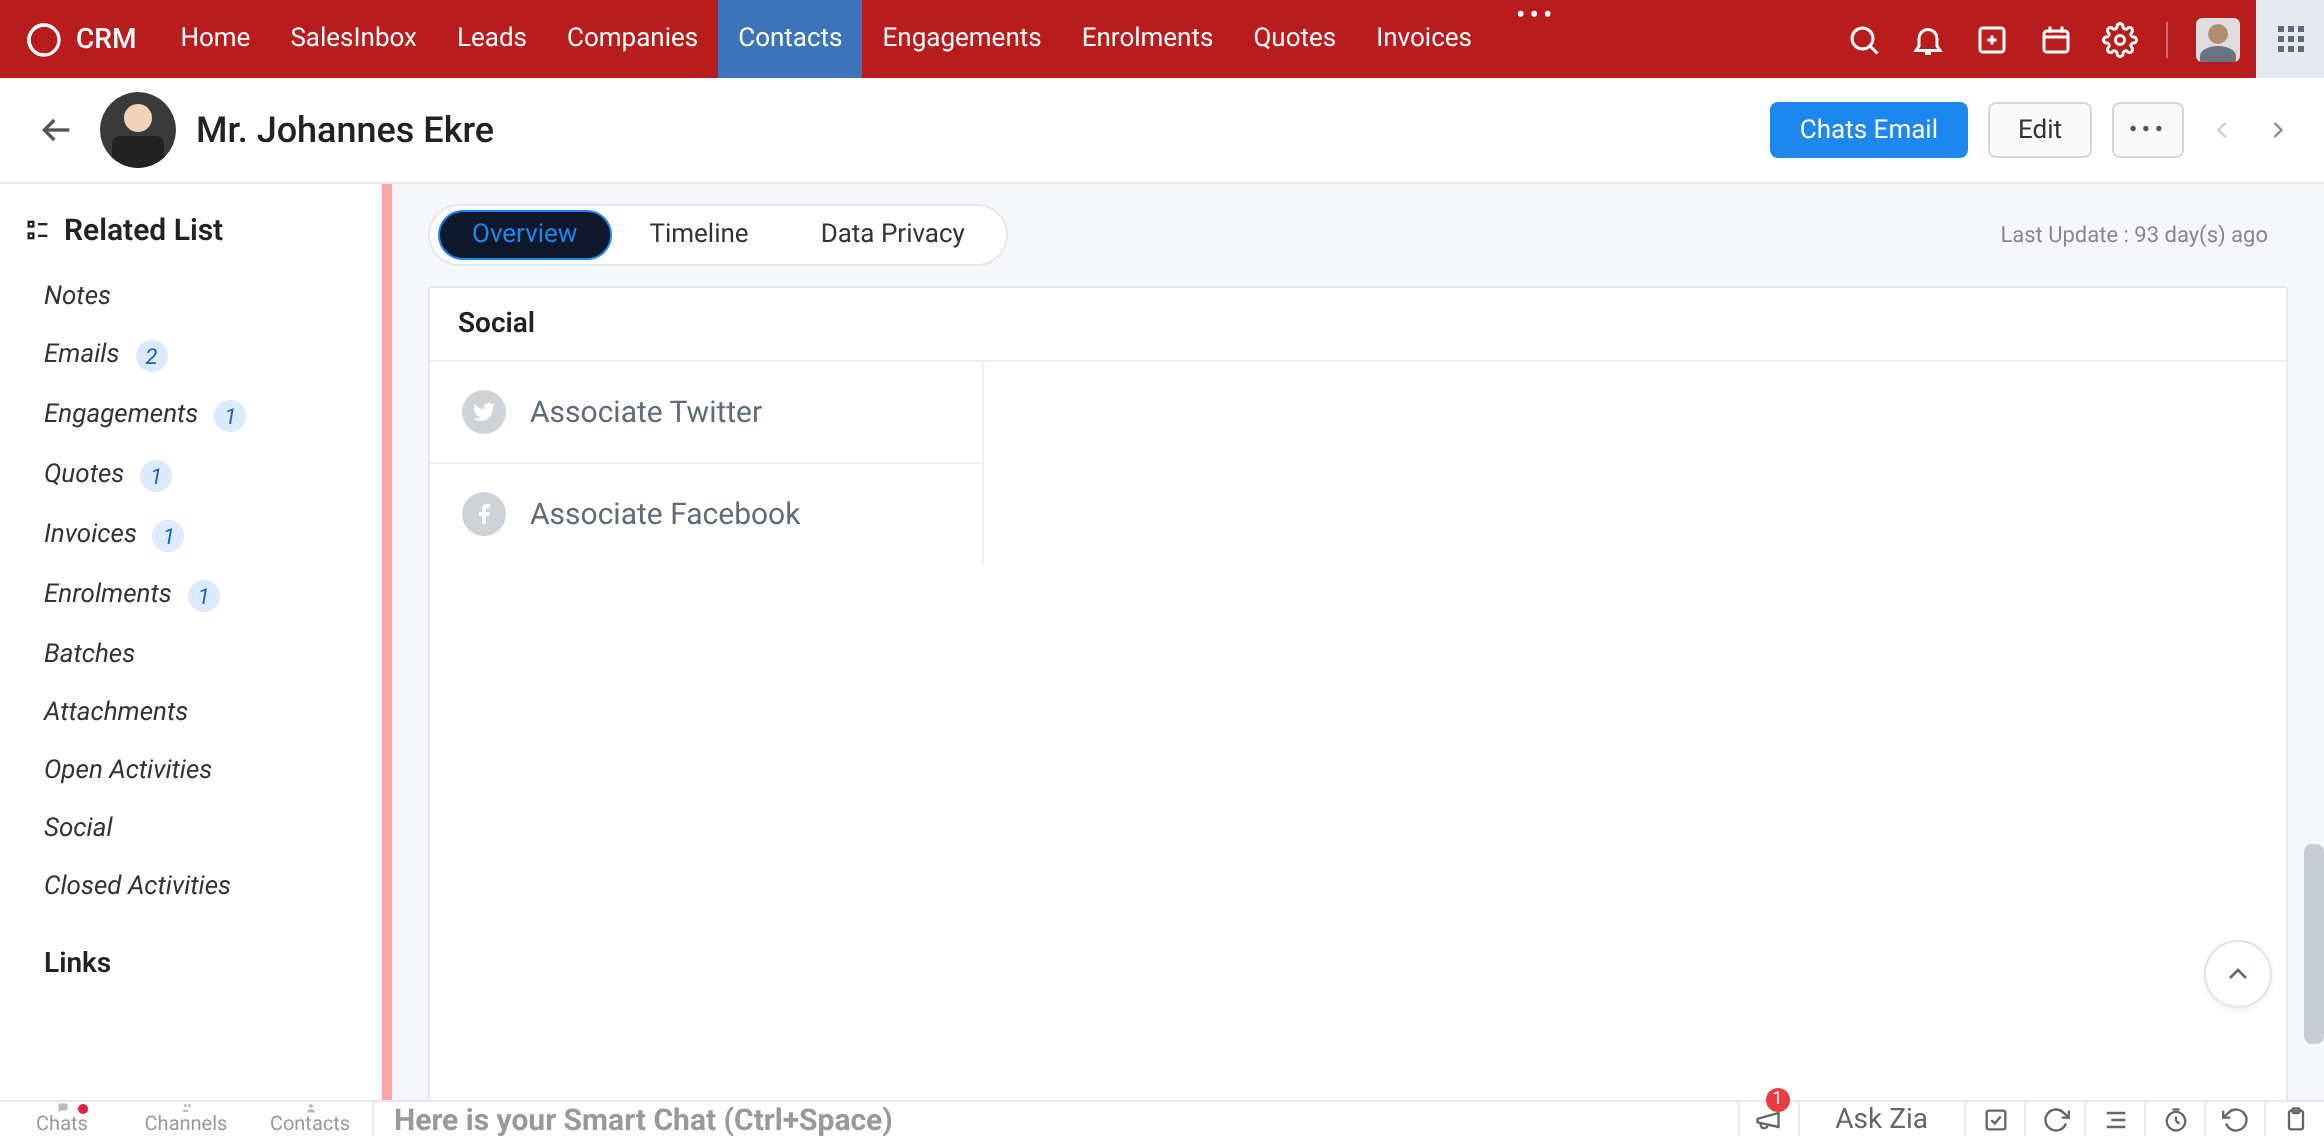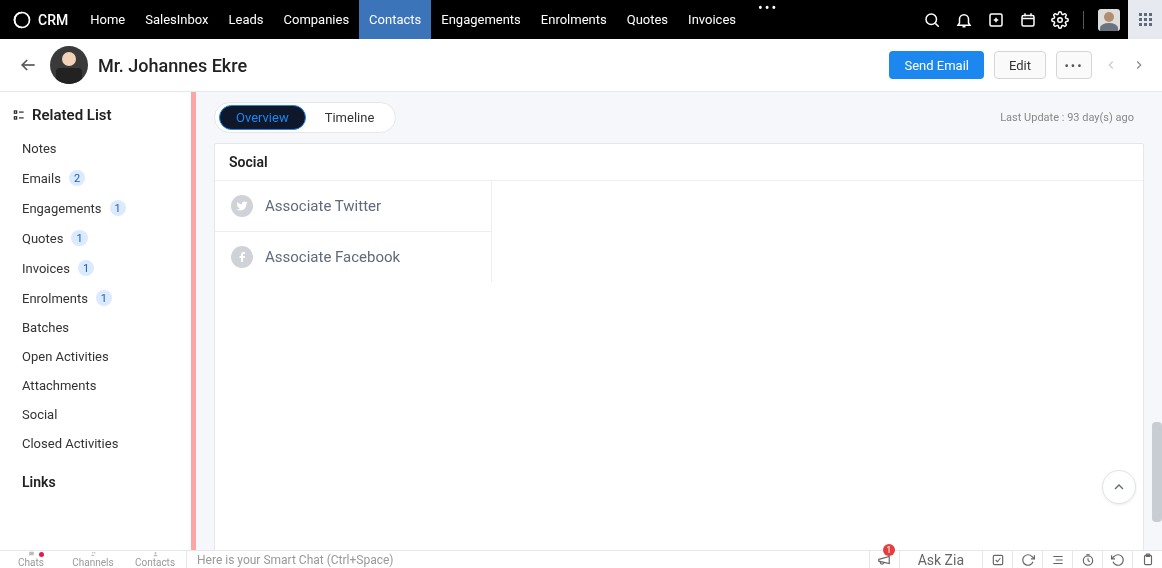--- a/index.html
+++ b/index.html
@@ -1,19 +1,19 @@
 <!DOCTYPE html>
 <html><head>
   <meta charset="utf-8">
   <style>
     * { margin: 0; padding: 0; box-sizing: border-box; font-family: -apple-system, BlinkMacSystemFont, "Segoe UI", Roboto, sans-serif; }
     body { width: 1162px; height: 568px; overflow: hidden; background: #fff; position: relative; }
     
     
-    .topnav { height: 39px; background: #000000; display: flex; align-items: center; color: #fff; font-size: 14px; }
+    .topnav { height: 39px; background: #b91c1c; display: flex; align-items: center; color: #fff; font-size: 14px; }
     .topnav .logo-group { display: flex; align-items: center; padding: 0 12px; gap: 6px; font-weight: 500; }
     .topnav .logo-swirl { width: 20px; height: 20px; }
     .topnav .nav-items { display: flex; height: 100%; }
     .topnav .nav-item { display: flex; align-items: center; padding: 0 10px; height: 100%; cursor: pointer; font-size: 13px; }
     .topnav .nav-item.active { background: #3b74b8; }
     .topnav .nav-more { padding: 0 12px; cursor: pointer; letter-spacing: 2px; }
     .topnav .spacer { flex: 1; }
     .topnav .right-icons { display: flex; align-items: center; gap: 14px; padding-right: 8px; }
     .topnav .ic { width: 18px; height: 18px; cursor: pointer; display: inline-flex; align-items: center; justify-content: center; }
     .topnav .vsep { width: 1px; height: 18px; background: rgba(255,255,255,0.35); }
@@ -36,21 +36,21 @@
     .btn-primary { background: #1b87ef; color: #fff; }
     .btn-secondary { background: #fafafa; border-color: #d6d6d6; color: #333; }
     .btn-icon { width: 36px; justify-content: center; letter-spacing: 2px; color: #555; }
     .nav-arrow { width: 18px; height: 18px; display: flex; align-items: center; justify-content: center; color: #888; cursor: pointer; }
     .nav-arrow.dis { color: #ccc; cursor: default; }
     
     
     .layout { display: flex; height: calc(100% - 39px - 53px - 18px); }
     .sidebar { width: 196px; border-right: 5px solid #fca5a5; background: #fff; padding: 14px 0 0 0; }
     .sb-head { display: flex; align-items: center; gap: 6px; padding: 0 14px 10px 12px; font-weight: 600; font-size: 15px; color: #222; }
-    .sb-item { padding: 7px 14px 7px 22px; font-size: 13px; color: #333; cursor: pointer; display: flex; align-items: center; gap: 8px; }
+    .sb-item { padding: 7px 14px 7px 22px; font-size: 13px; color: #333; cursor: pointer; display: flex; align-items: flex-start; gap: 8px; font-style: italic; }
     .sb-badge { background: #dbeafe; color: #1860c3; border-radius: 10px; font-size: 11px; min-width: 16px; height: 16px; display: inline-flex; align-items: center; justify-content: center; padding: 0 5px; }
     .sb-section { padding: 16px 14px 6px 22px; font-weight: 600; font-size: 14px; color: #222; }
     
     .main { flex: 1; background: #f5f7fa; position: relative; display:flex; flex-direction:column; }
     .tabs-row { display: flex; align-items: center; padding: 10px 18px; gap: 6px; }
     .tab { padding: 4px 16px; font-size: 13px; color: #333; border-radius: 14px; cursor: pointer; border: 1px solid transparent; background: transparent; }
     .tab.active { color: #1b87ef; border-color: #1b87ef; background: #0f172a; }
     .tabs-wrap { background: #fff; border-radius: 16px; padding: 2px 4px; display: inline-flex; gap: 2px; border: 1px solid #e5e7eb; }
     .last-update { margin-left: auto; font-size: 11px; color: #888; padding-right: 10px; }
     
@@ -67,21 +67,21 @@
     .empty-txt { font-size: 13px; color: #5f6b7a; text-align: center; max-width: 300px; line-height: 1.4; }
     
     .scrolltop { position: absolute; right: 26px; bottom: 46px; width: 34px; height: 34px; border-radius: 50%; background: #fff; border: 1px solid #e0e3e8; display: flex; align-items: center; justify-content: center; cursor: pointer; box-shadow: 0 1px 3px rgba(0,0,0,0.08); color:#5f6b7a; }
     .right-scrollbar { position: absolute; right: 0; top: 40px; width: 10px; height: 100px; background: #c8cdd4; border-radius: 4px; }
     
     
     .bottombar { position: absolute; bottom: 0; left: 0; right: 0; height: 18px; border-top: 1px solid #e5e7eb; display: flex; align-items: center; font-size: 10px; color: #999; background:#fff; }
     .bb-left { display: flex; align-items: center; gap: 0; border-right: 1px solid #e5e7eb; height: 100%; }
     .bb-tab { width: 62px; height: 100%; display: flex; flex-direction: column; align-items: center; justify-content: flex-end; position: relative; cursor:pointer; gap:0; }
     .bb-tab .dot { position: absolute; top: 1px; right: 18px; width: 5px; height: 5px; background: #e11d48; border-radius: 50%; }
-    .bb-chat { padding: 0 10px; font-size: 12px; }
+    .bb-chat { padding: 0 10px; font-size: 15px; font-weight: bold; }
     .bb-right { margin-left: auto; display: flex; align-items: center; height: 100%; }
     .bb-ic { width: 30px; height: 100%; display:flex; align-items:center; justify-content:center; border-left: 1px solid #e5e7eb; cursor:pointer; color:#666; position:relative; }
     .ask-zia { padding: 0 18px; font-size: 14px; text-align: center; }
     .red-badge { position: absolute; top: -7px; right: 4px; background: #e53e3e; color: #fff; font-size: 9px; width: 12px; height: 12px; border-radius: 50%; display: flex; align-items: center; justify-content: center; }
     
     svg { display: block; }
   </style>
 </head>
 <body>
 
@@ -161,21 +161,21 @@
 <div class="rec-header">
   <div class="back-btn">
     <svg width="20" height="20" viewBox="0 0 24 24" fill="none" stroke="#555" stroke-width="2">
         <line x1="20" y1="12" x2="5" y2="12"></line>
         <polyline points="11 18 5 12 11 6"></polyline>
       </svg>
   </div>
   <div class="rec-avatar"></div>
   <div class="rec-title">Mr. Johannes Ekre</div>
   <div class="rec-actions">
-    <div class="btn btn-primary">Send Email</div>
+    <div class="btn btn-primary">Chats Email</div>
     <div class="btn btn-secondary">Edit</div>
     <div class="btn btn-secondary btn-icon">•••</div>
     <div class="nav-arrow dis">
         <svg width="14" height="14" viewBox="0 0 24 24" fill="none" stroke="currentColor" stroke-width="2">
           <polyline points="15 18 9 12 15 6"></polyline>
         </svg>
       </div>
     <div class="nav-arrow">
         <svg width="14" height="14" viewBox="0 0 24 24" fill="none" stroke="currentColor" stroke-width="2">
           <polyline points="9 18 15 12 9 6"></polyline>
@@ -216,39 +216,40 @@
         <span class="sb-badge">1</span>
       </div>
     <div class="sb-item">
         <span>Enrolments</span>
         <span class="sb-badge">1</span>
       </div>
     <div class="sb-item">
         <span>Batches</span>
       </div>
     <div class="sb-item">
+        <span>Attachments</span>
+      </div>
+    <div class="sb-item">
         <span>Open Activities</span>
-      </div>
-    <div class="sb-item">
-        <span>Attachments</span>
       </div>
     <div class="sb-item">
         <span>Social</span>
       </div>
     <div class="sb-item">
         <span>Closed Activities</span>
       </div>
     <div class="sb-section">Links</div>
   </div>
 
   <div class="main">
     <div class="tabs-row">
       <div class="tabs-wrap">
         <div class="tab active">Overview</div>
         <div class="tab">Timeline</div>
+        <div class="tab">Data Privacy</div>
       </div>
       <div class="last-update">Last Update : 93 day(s) ago</div>
     </div>
 
     <div class="panel">
       <div class="panel-head">Social</div>
       <div class="panel-body">
         <div class="assoc-col">
           <div class="assoc-item">
             <div class="soc-ic">

